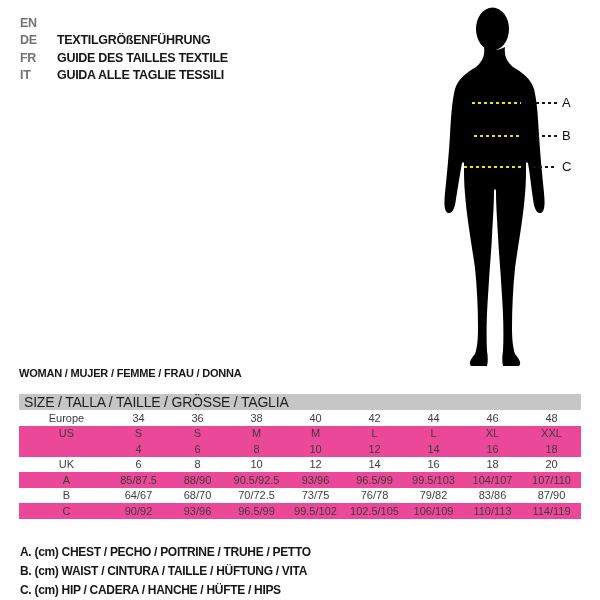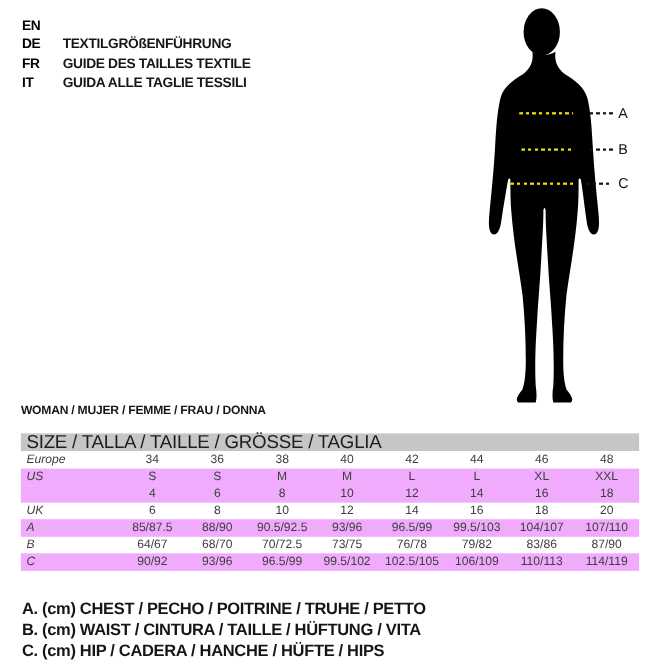--- a/index.html
+++ b/index.html
@@ -2,44 +2,44 @@
 <html><head>
 <meta charset="utf-8">
 <style>
   html,body{margin:0;padding:0;}
   body{font-family:"Liberation Sans","DejaVu Sans",sans-serif;background:#fff;}
   .page{position:relative;width:600px;height:600px;background:#ffffff;overflow:hidden;}
 
   
   .langs{position:absolute;left:20px;top:14px;}
   .lang-row{display:flex;height:17.5px;align-items:center;}
-  .lang-code{width:37px;font-size:12.5px;font-weight:bold;letter-spacing:-0.3px;color:#000000;}
+  .lang-code{width:37px;font-size:12.5px;font-weight:bold;letter-spacing:-0.3px;color:#737373;}
   .lang-title{font-size:12.5px;font-weight:bold;letter-spacing:-0.3px;color:#161616;white-space:nowrap;}
 
   
   .figure{position:absolute;left:420px;top:0;width:180px;height:380px;}
   .dash{position:absolute;height:2px;}
   .dash.yellow{background:repeating-linear-gradient(90deg,#ece600 0 3px,transparent 3px 6px);}
   .dash.black{background:repeating-linear-gradient(90deg,#141414 0 3px,transparent 3px 6px);}
   .marker{position:absolute;font-size:13px;color:#111;letter-spacing:0;}
 
   
   .section-title{position:absolute;left:19px;top:367px;font-size:11px;font-weight:bold;letter-spacing:-0.2px;color:#161616;white-space:nowrap;}
 
   
   .sizetable{position:absolute;left:19px;top:394px;width:562px;font-size:11px;color:#3d3d3d;}
-  .theader{height:16px;background:#c6c6c6;display:flex;align-items:center;padding-left:5px;box-sizing:border-box;color:#1e1e1e;font-size:17px;letter-spacing:-0.2px;}
+  .theader{height:16px;background:#c6c6c6;display:flex;align-items:center;padding-left:5px;box-sizing:border-box;color:#1e1e1e;font-size:14px;letter-spacing:-0.2px;}
   .trow{display:grid;grid-template-columns:90px repeat(8,1fr);height:15.5px;align-items:center;}
-  .trow.shaded{background:#f0abfc;}
-  .tlabel{padding-left:5px;text-align:left;font-style:italic;}
+  .trow.shaded{background:#ec4899;}
+  .tlabel{padding-left:5px;text-align:center;}
   .tcell{text-align:center;}
 
   
   .legend{position:absolute;left:20px;top:545px;}
-  .legend-row{height:19px;font-size:15px;font-weight:bold;letter-spacing:-0.3px;color:#161616;white-space:nowrap;}
+  .legend-row{height:19px;font-size:12px;font-weight:bold;letter-spacing:-0.3px;color:#161616;white-space:nowrap;}
 </style>
 </head>
 <body>
 
 <div class="page">
 
   <div class="langs">
     <div class="lang-row">
       <span class="lang-code">EN</span>
     </div>

